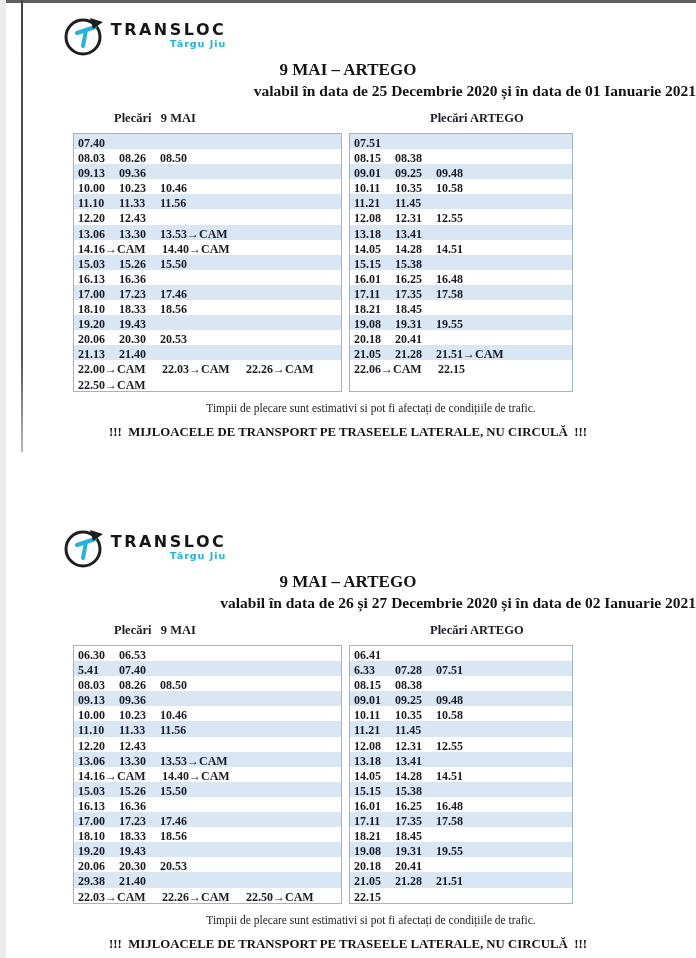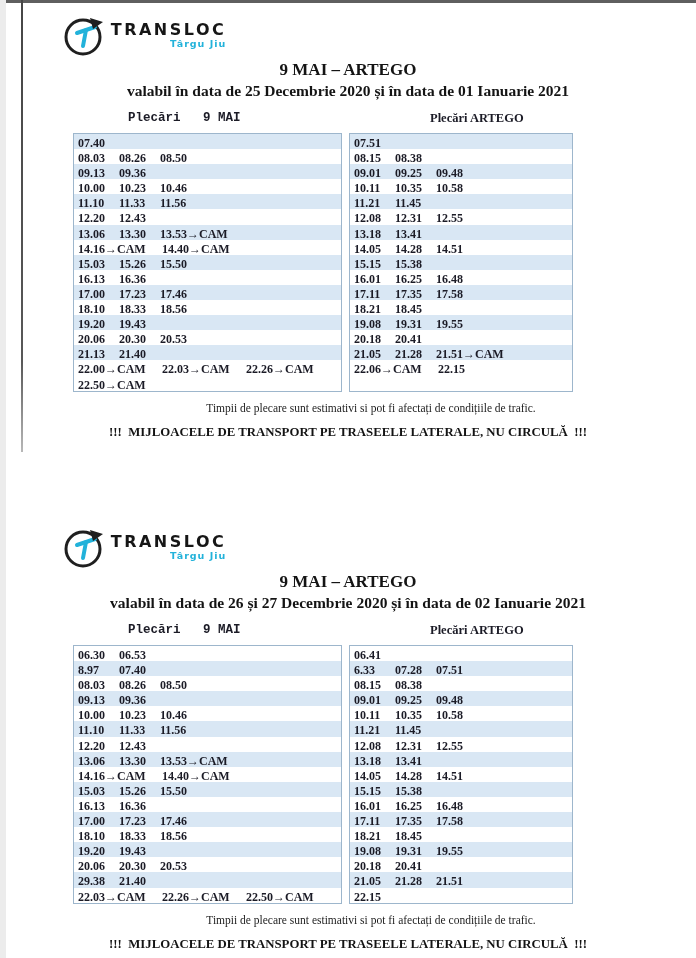--- a/index.html
+++ b/index.html
@@ -20,25 +20,25 @@
   
   .logo { display:flex; align-items:flex-start; margin-left:62px; height:46px;text-align:right; }
   .logo-icon { flex:0 0 auto; }
   .logo-text { margin-left:2px; margin-top:10px; }
   .brand { font-family:"DejaVu Sans", sans-serif; font-weight:bold; font-size:16px;
            letter-spacing:2.5px; color:#161616; line-height:16px; }
   .city  { font-family:"DejaVu Sans", sans-serif; font-weight:bold; font-size:9.5px;
            letter-spacing:1px; color:var(--cyan); margin-left:60px; line-height:11px; }
 
   .title    { margin:2px 0 0 0; text-align:center; font-size:17px; font-weight:bold; color:#141414; line-height:20px; }
-  .validity { margin:1px 0 0 0; text-align:center; font-size:15.5px; font-weight:bold; color:#141414; line-height:20px; }
+  .validity { margin:1px 0 0 0; text-align:right; font-size:15.5px; font-weight:bold; color:#141414; line-height:20px; }
 
   .col-headers { position:relative; margin:10px 0 0 73px; width:548px; height:16px; }
   .ch { position:absolute; top:0; font-size:12.5px; font-weight:bold; white-space:pre; }
-  .ch-left  { left:55px;font-family:Liberation Mono, monospace; }
+  .ch-left  { left:41px; }
   .ch-right { left:357px; }
 
   .ttable { display:flex; margin:6px 0 0 73px; width:548px;border-radius:8px; }
   .half { box-sizing:border-box; width:269px; border:1px solid var(--tborder); background:#ffffff; }
   .half.right { width:224px; margin-left:7px; }
   .trow { height:15.1px; line-height:15.3px; padding-left:4px; white-space:nowrap; }
   .trow.blue { background:var(--rowblue); }
   .tok { display:inline-block; min-width:41px; font-size:12px; font-weight:bold; color:var(--text); }
   .tok.cam { min-width:84px; }
 
@@ -131,21 +131,21 @@
     </div>
     <h1 class="title">9 MAI – ARTEGO</h1>
     <h2 class="validity">valabil în data de 26 și 27 Decembrie 2020 și în data de 02 Ianuarie 2021</h2>
     <div class="col-headers">
       <span class="ch ch-left">Plecări   9 MAI</span>
       <span class="ch ch-right">Plecări ARTEGO</span>
     </div>
     <div class="ttable">
       <div class="half">
           <div class="trow"><span class="tok">06.30</span><span class="tok">06.53</span></div>
-          <div class="trow blue"><span class="tok">8.97</span><span class="tok">07.40</span></div>
+          <div class="trow blue"><span class="tok">5.41</span><span class="tok">07.40</span></div>
           <div class="trow"><span class="tok">08.03</span><span class="tok">08.26</span><span class="tok">08.50</span></div>
           <div class="trow blue"><span class="tok">09.13</span><span class="tok">09.36</span></div>
           <div class="trow"><span class="tok">10.00</span><span class="tok">10.23</span><span class="tok">10.46</span></div>
           <div class="trow blue"><span class="tok">11.10</span><span class="tok">11.33</span><span class="tok">11.56</span></div>
           <div class="trow"><span class="tok">12.20</span><span class="tok">12.43</span></div>
           <div class="trow blue"><span class="tok">13.06</span><span class="tok">13.30</span><span class="tok cam">13.53→CAM</span></div>
           <div class="trow"><span class="tok cam">14.16→CAM</span><span class="tok cam">14.40→CAM</span></div>
           <div class="trow blue"><span class="tok">15.03</span><span class="tok">15.26</span><span class="tok">15.50</span></div>
           <div class="trow"><span class="tok">16.13</span><span class="tok">16.36</span></div>
           <div class="trow blue"><span class="tok">17.00</span><span class="tok">17.23</span><span class="tok">17.46</span></div>

